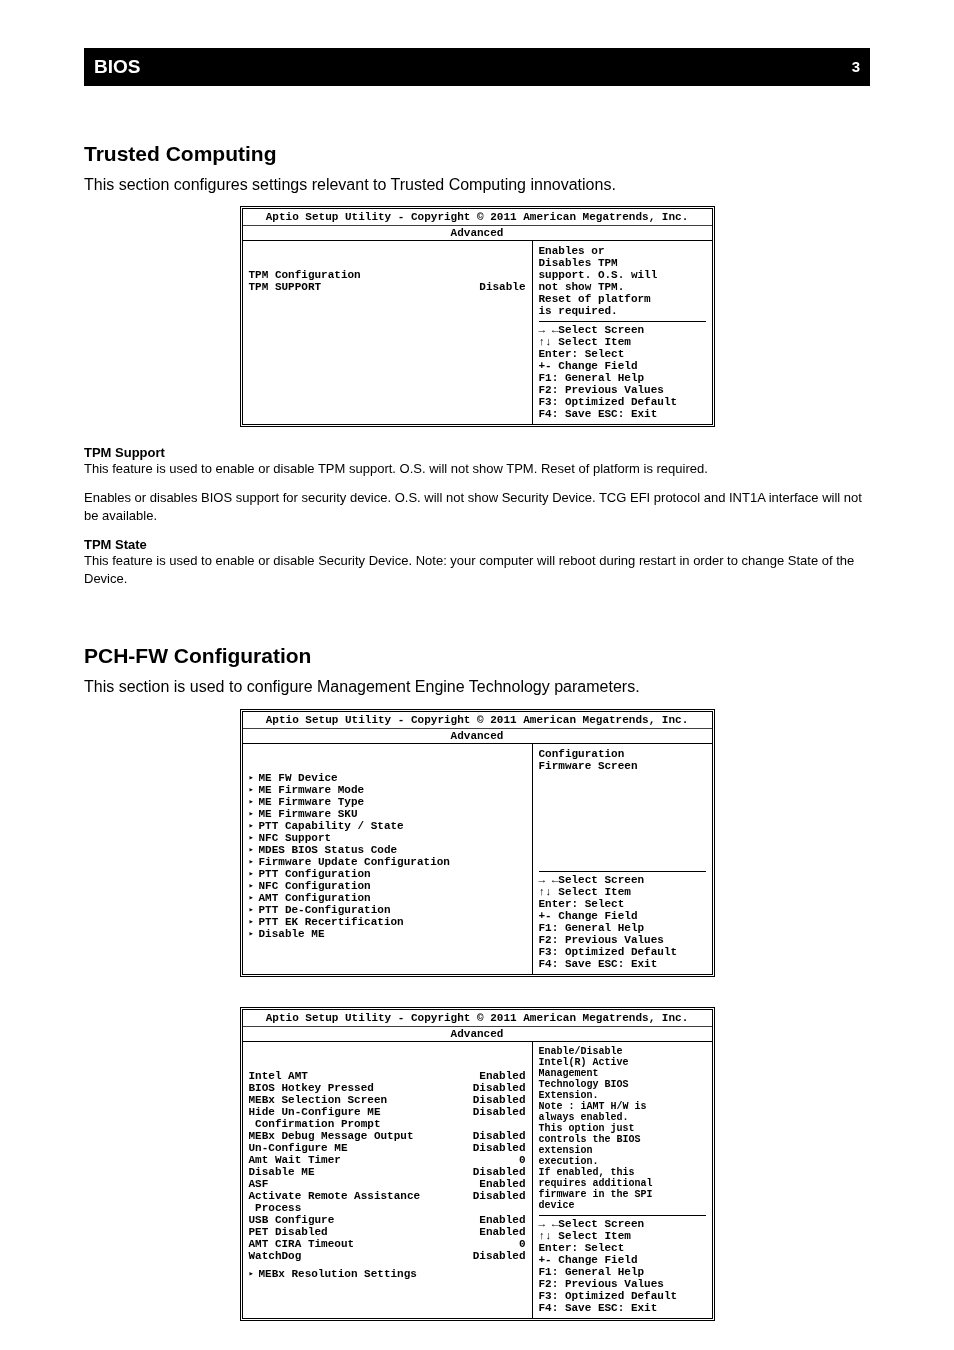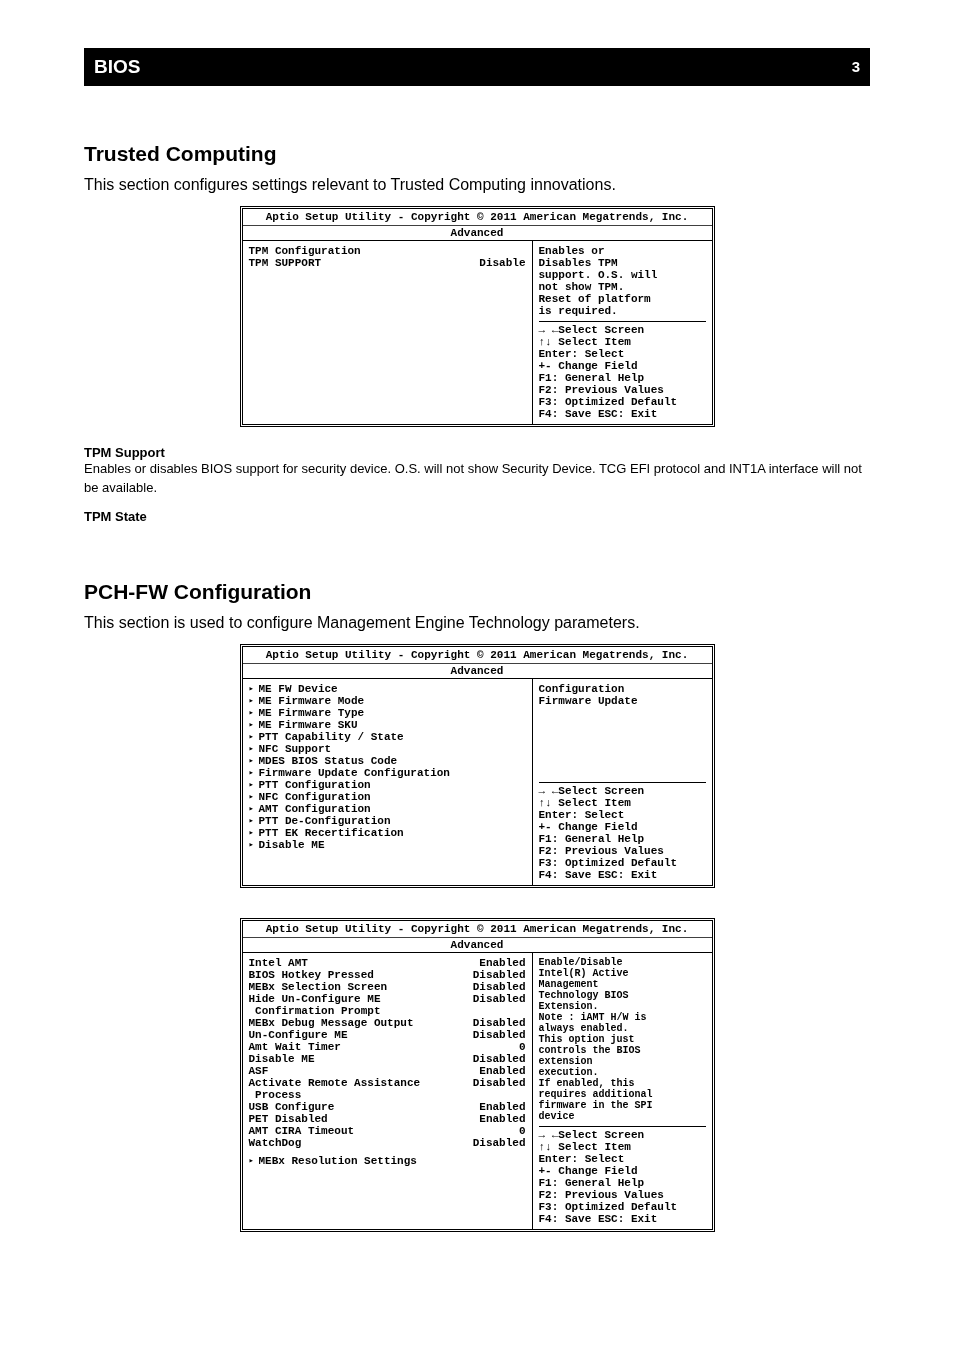--- a/index.html
+++ b/index.html
@@ -7,21 +7,21 @@
   .page { width: 954px; padding: 48px 84px 24px 84px; position: relative; }
   .topbar { background: #000000; height: 38px; width: 100%; margin-bottom: 12px; display:flex; align-items:center; padding:11px 10px; }
   .topbar-title { color:#fff; font-weight:bold; font-size:19px; }
   .page-sub { text-align:right; color:#fff; position:absolute; right:94px; top:58px; font-size:15px; font-weight:bold; }
   .section-title { font-size:21px; font-weight:bold; margin-top:56px; margin-bottom:8px; }
   .section-text { font-size:16px; margin-bottom:10px; line-height:1.4; }
   .bios-panel { border: 3px double #000; width: 475px; margin: 0 auto 18px auto; font-family: "Courier New", monospace; font-size:11px; font-weight:bold; background:#fff; }
   .bios-header { text-align:center; padding:2px 0; border-bottom:1px solid #404040; }
   .bios-tabbar { text-align:center; border-bottom:1px solid #000; padding:1px 0; }
   .bios-body { display:flex; }
-  .bios-left { flex:1; padding:4px 6px; }
+  .bios-left { flex:1; padding:4px 6px;margin-top:24px; }
   .bios-right { width:180px; border-left:1px solid #000; padding:4px 6px; display:flex; flex-direction:column; }
   .bios-row { display:flex; }
   .bios-row .lbl { flex:1; white-space:pre; }
   .bios-row .val { white-space:pre; }
   .help-gap { border-top:1px solid #000; margin:4px 0 2px 0; }
   .help-top { flex:1; }
   .field-label { font-size:13px; margin-top:12px; font-weight:bold; }
   .field-desc { font-size:13px; line-height:1.4; margin-bottom:10px; }
   .tri::before { content:"▸"; font-size:9px; display:inline-block; width:10px; }
 </style>
@@ -67,22 +67,24 @@
         <div>+-  Change Field</div>
         <div>F1: General Help</div>
         <div>F2: Previous Values</div>
         <div>F3: Optimized Default</div>
         <div>F4: Save  ESC: Exit</div>
       </div>
     </div>
   </div>
 
   <div class="field-label">TPM Support</div>
+  <div class="field-desc">This feature is used to enable or disable TPM support. O.S. will not show TPM. Reset of platform is required.</div>
   <div class="field-desc">Enables or disables BIOS support for security device. O.S. will not show Security Device. TCG EFI protocol and INT1A interface will not be available.</div>
   <div class="field-label">TPM State</div>
+  <div class="field-desc">This feature is used to enable or disable Security Device. Note: your computer will reboot during restart in order to change State of the Device.</div>
 
   <div class="section-title">PCH-FW Configuration</div>
   <div class="section-text">This section is used to configure Management Engine Technology parameters.</div>
 
   <div class="bios-panel">
     <div class="bios-header">Aptio Setup Utility - Copyright © 2011 American Megatrends, Inc.</div>
     <div class="bios-tabbar">Advanced</div>
     <div class="bios-body">
       <div class="bios-left">
         <div class="bios-row tri">
@@ -124,21 +126,21 @@
         <div class="bios-row tri">
             <span class="lbl">PTT EK Recertification</span>
           </div>
         <div class="bios-row tri">
             <span class="lbl">Disable ME</span>
           </div>
         <div style="height:30px"></div>
       </div>
       <div class="bios-right">
         <div class="help-top" style="white-space:pre-line">Configuration
-Firmware Update</div>
+Firmware Screen</div>
         <div class="help-gap"></div>
         <div>→ ←Select Screen</div>
         <div>↑↓ Select Item</div>
         <div>Enter: Select</div>
         <div>+-  Change Field</div>
         <div>F1: General Help</div>
         <div>F2: Previous Values</div>
         <div>F3: Optimized Default</div>
         <div>F4: Save  ESC: Exit</div>
       </div>

